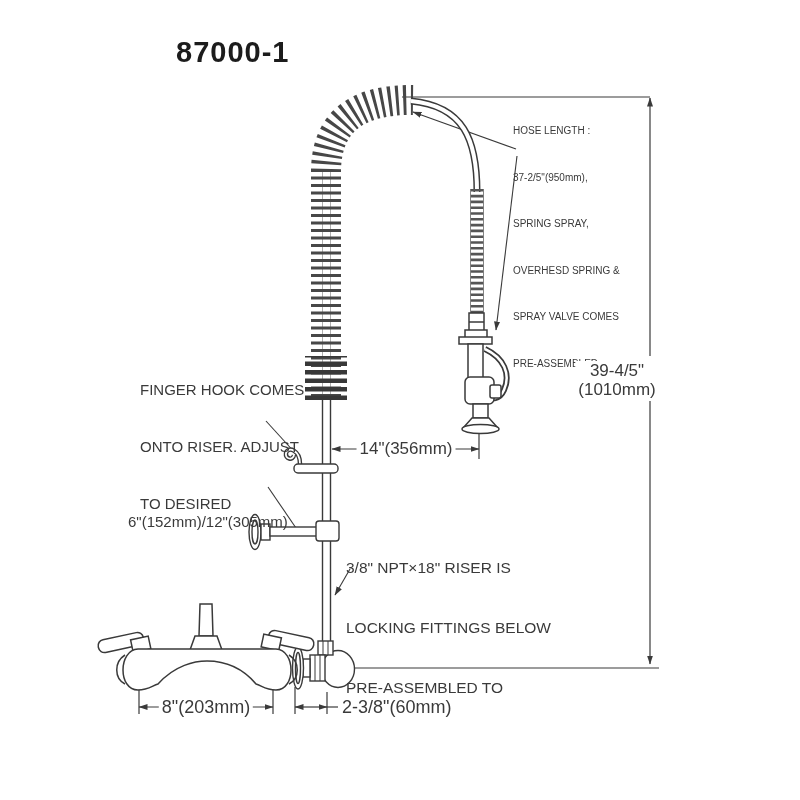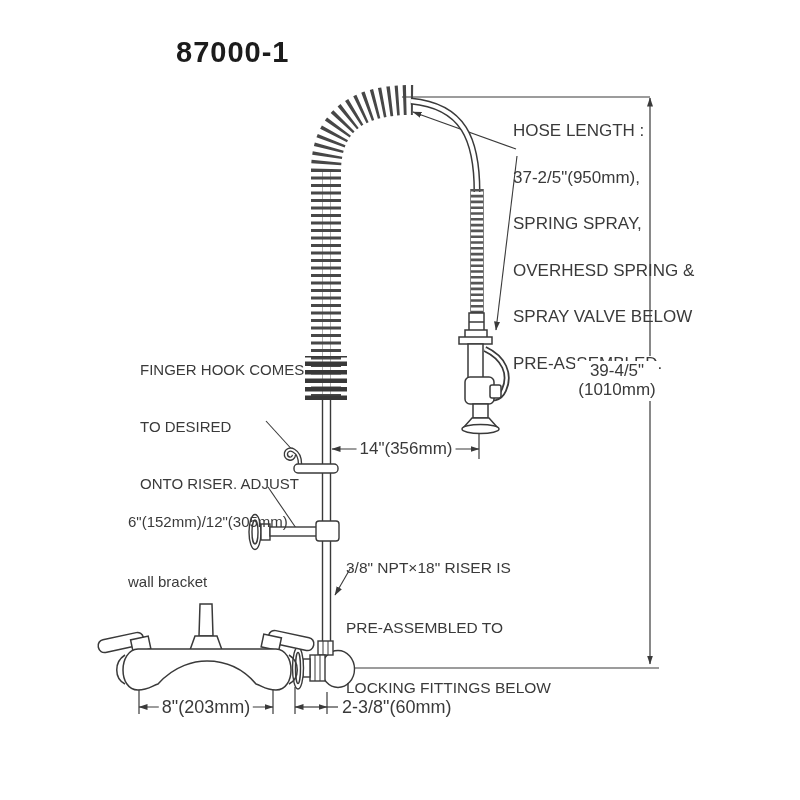--- a/index.html
+++ b/index.html
@@ -2,24 +2,24 @@
 <html><head>
 <meta charset="utf-8">
 <style>
   html,body{margin:0;padding:0;}
   body{width:800px;height:800px;background:#ffffff;position:relative;overflow:hidden;
        font-family:"Liberation Sans", sans-serif;color:#2e2e2e;}
   .stage{position:absolute;inset:0;width:800px;height:800px;}
   svg{position:absolute;left:0;top:0;}
   .lbl{position:absolute;white-space:pre;line-height:1.15;}
   .title{left:152px;top:36px;font-size:29px;font-weight:bold;letter-spacing:1px;color:#1c1c1c;margin-left:24px;}
-  .note{font-size:17px;color:#3a3a3a;}
+  .note{font-size:10px;color:#3a3a3a;}
   .note div{white-space:nowrap;}
   .hose-note{left:513px;top:92px;line-height:15.5px;}
-  .finger-note{left:140px;top:322px;font-size:15px;line-height:19px;}
+  .finger-note{left:140px;top:342px;font-size:15px;line-height:19px;}
   .bracket-note{left:128px;top:472px;font-size:15px;line-height:20px;}
   .riser-note{left:346px;top:518px;font-size:15.5px;line-height:20px;}
   .dim{position:absolute;font-size:17px;color:#3a3a3a;background:#ffffff;padding:0 3px;white-space:nowrap;}
   .dim-v{left:617px;top:361px;transform:translateX(-50%);text-align:center;line-height:19px;}
   .dim-14{left:406px;top:439px;transform:translateX(-50%);}
   .dim-8{left:206px;top:697px;transform:translateX(-50%);font-size:18px;}
   .dim-238{left:339px;top:697px;font-size:18px;}
 </style>
 </head>
 <body>
@@ -143,39 +143,38 @@
     </g>
   </svg>
 
   <div class="lbl title">87000-1</div>
 
   <div class="lbl note hose-note">
     <div>HOSE LENGTH :</div>
     <div>37-2/5"(950mm),</div>
     <div>SPRING SPRAY,</div>
     <div>OVERHESD SPRING &amp;</div>
-    <div>SPRAY VALVE BELOW</div>
+    <div>SPRAY VALVE COMES</div>
     <div>PRE-ASSEMBLED.</div>
   </div>
 
   <div class="lbl note finger-note">
     <div>FINGER HOOK COMES</div>
+    <div>ONTO RISER. ADJUST</div>
     <div>TO DESIRED</div>
-    <div>ONTO RISER. ADJUST</div>
   </div>
 
   <div class="lbl note bracket-note">
     <div>6"(152mm)/12"(305mm)</div>
-    <div>wall bracket</div>
   </div>
 
   <div class="lbl note riser-note">
     <div>3/8" NPT×18" RISER IS</div>
+    <div>LOCKING FITTINGS BELOW</div>
     <div>PRE-ASSEMBLED TO</div>
-    <div>LOCKING FITTINGS BELOW</div>
   </div>
 
   <div class="dim dim-v">
     <div>39-4/5"</div>
     <div>(1010mm)</div>
   </div>
 
   <div class="dim dim-14">14"(356mm)</div>
   <div class="dim dim-8">8"(203mm)</div>
   <div class="dim dim-238">2-3/8"(60mm)</div>

